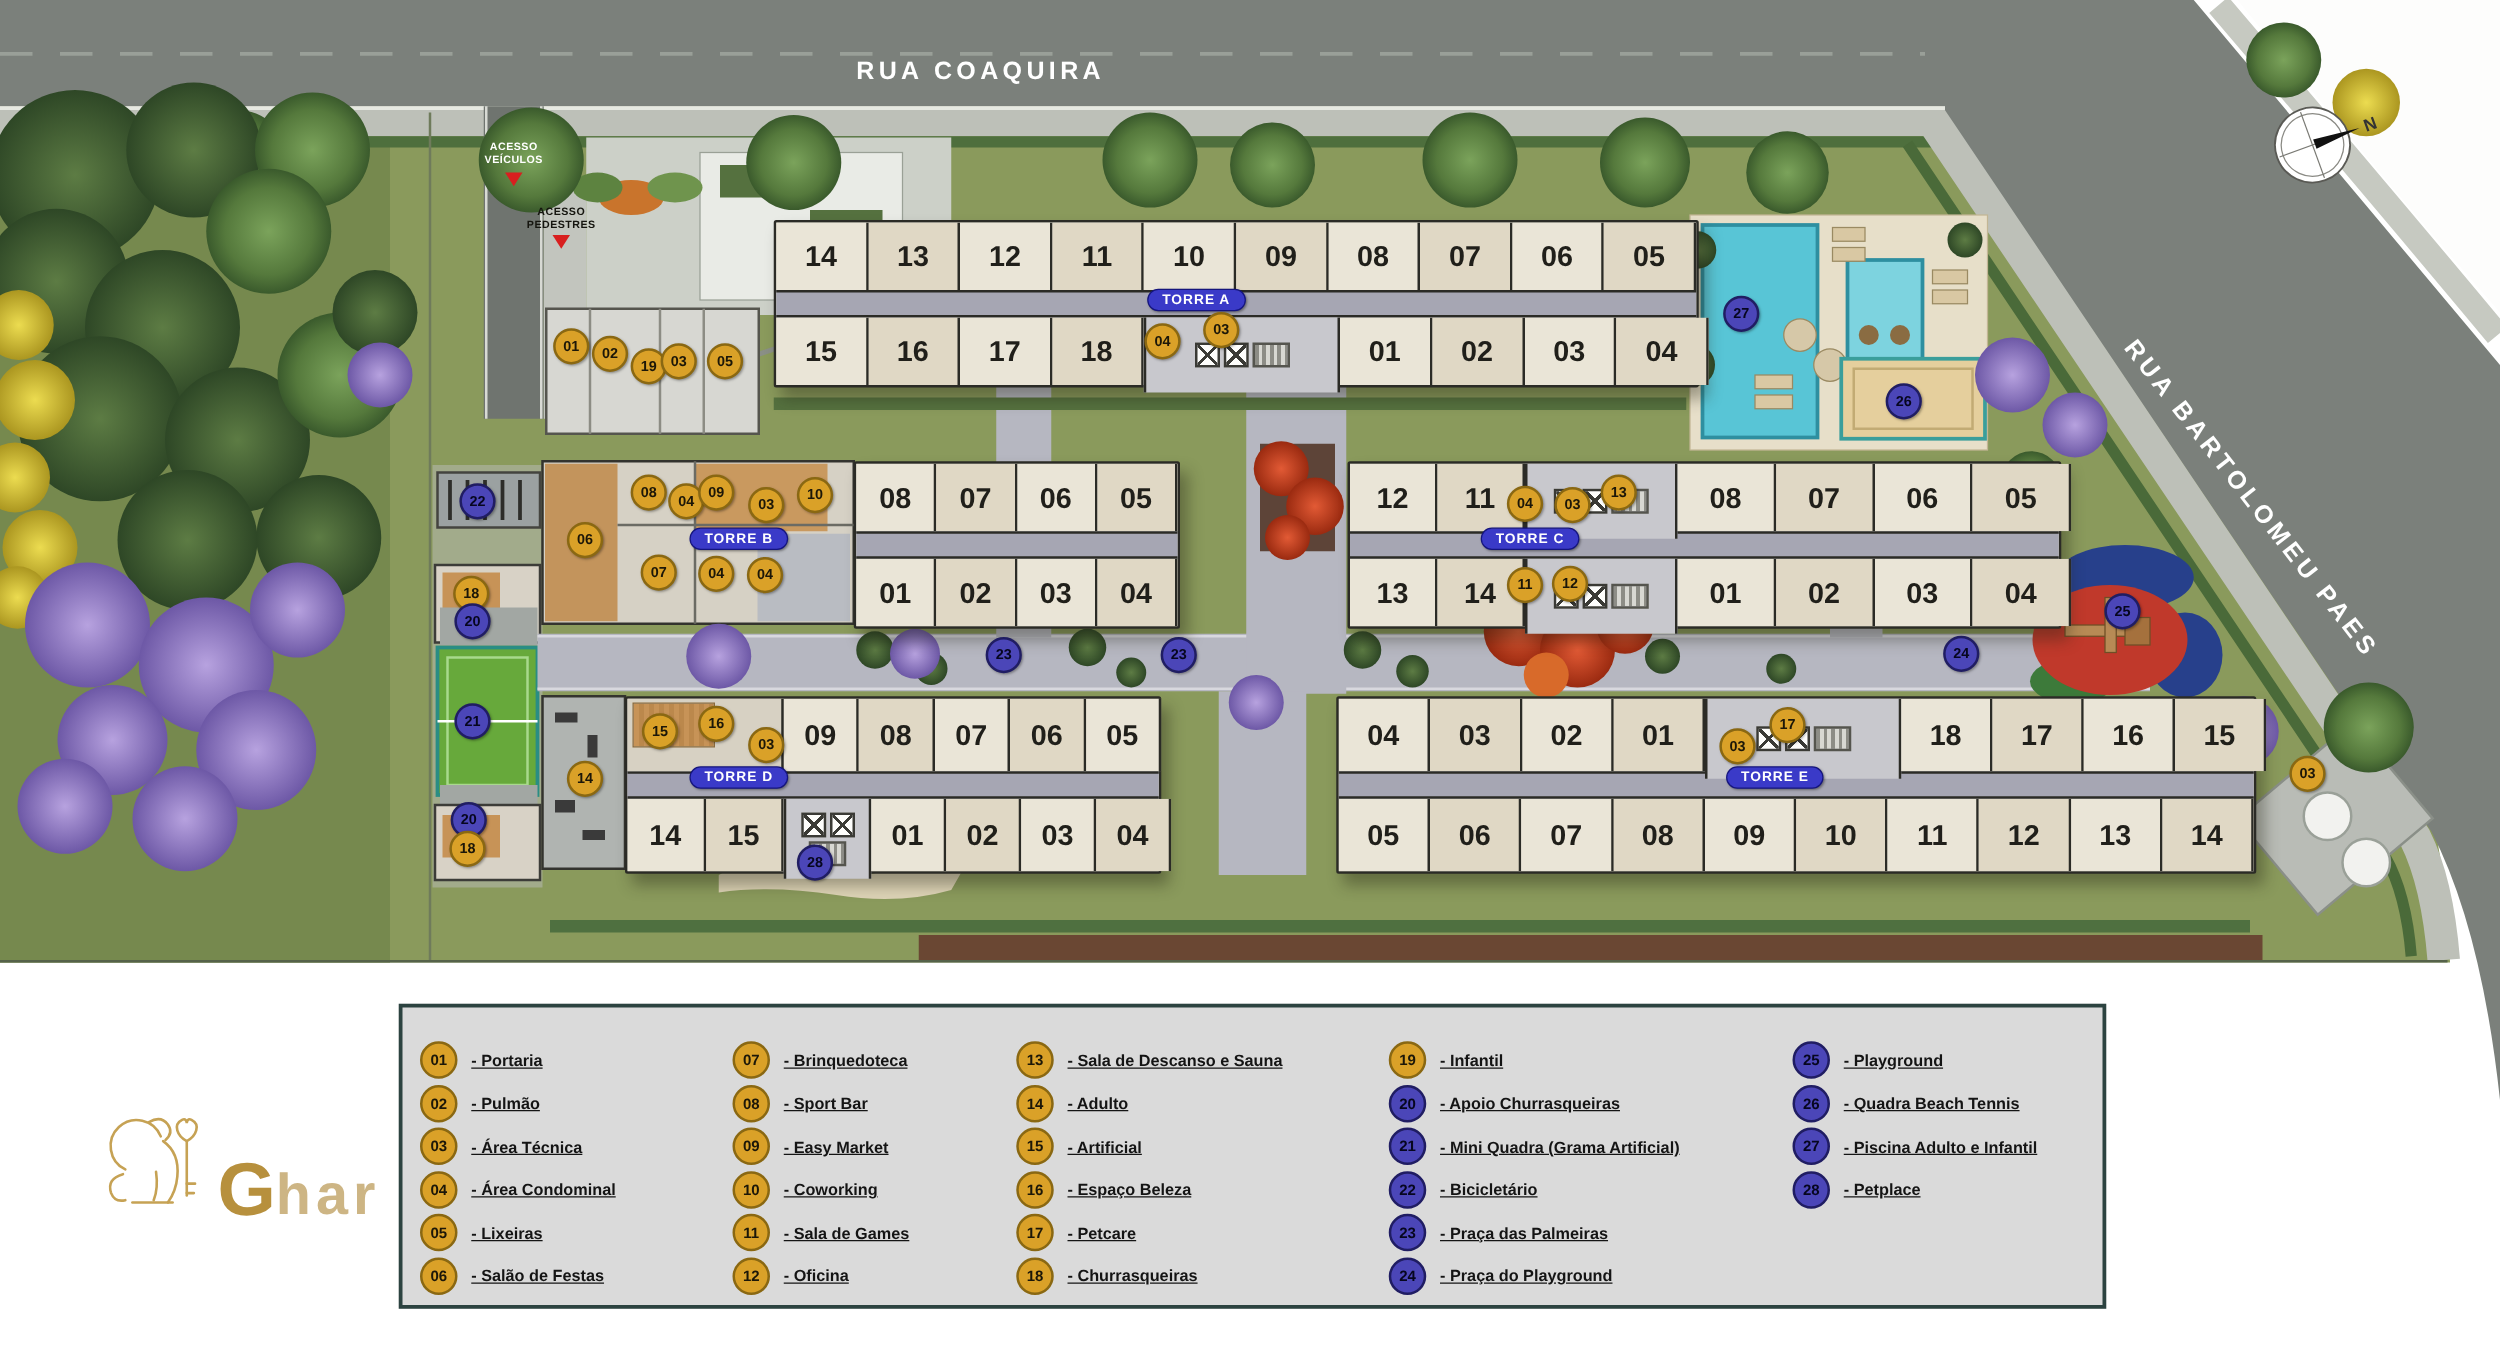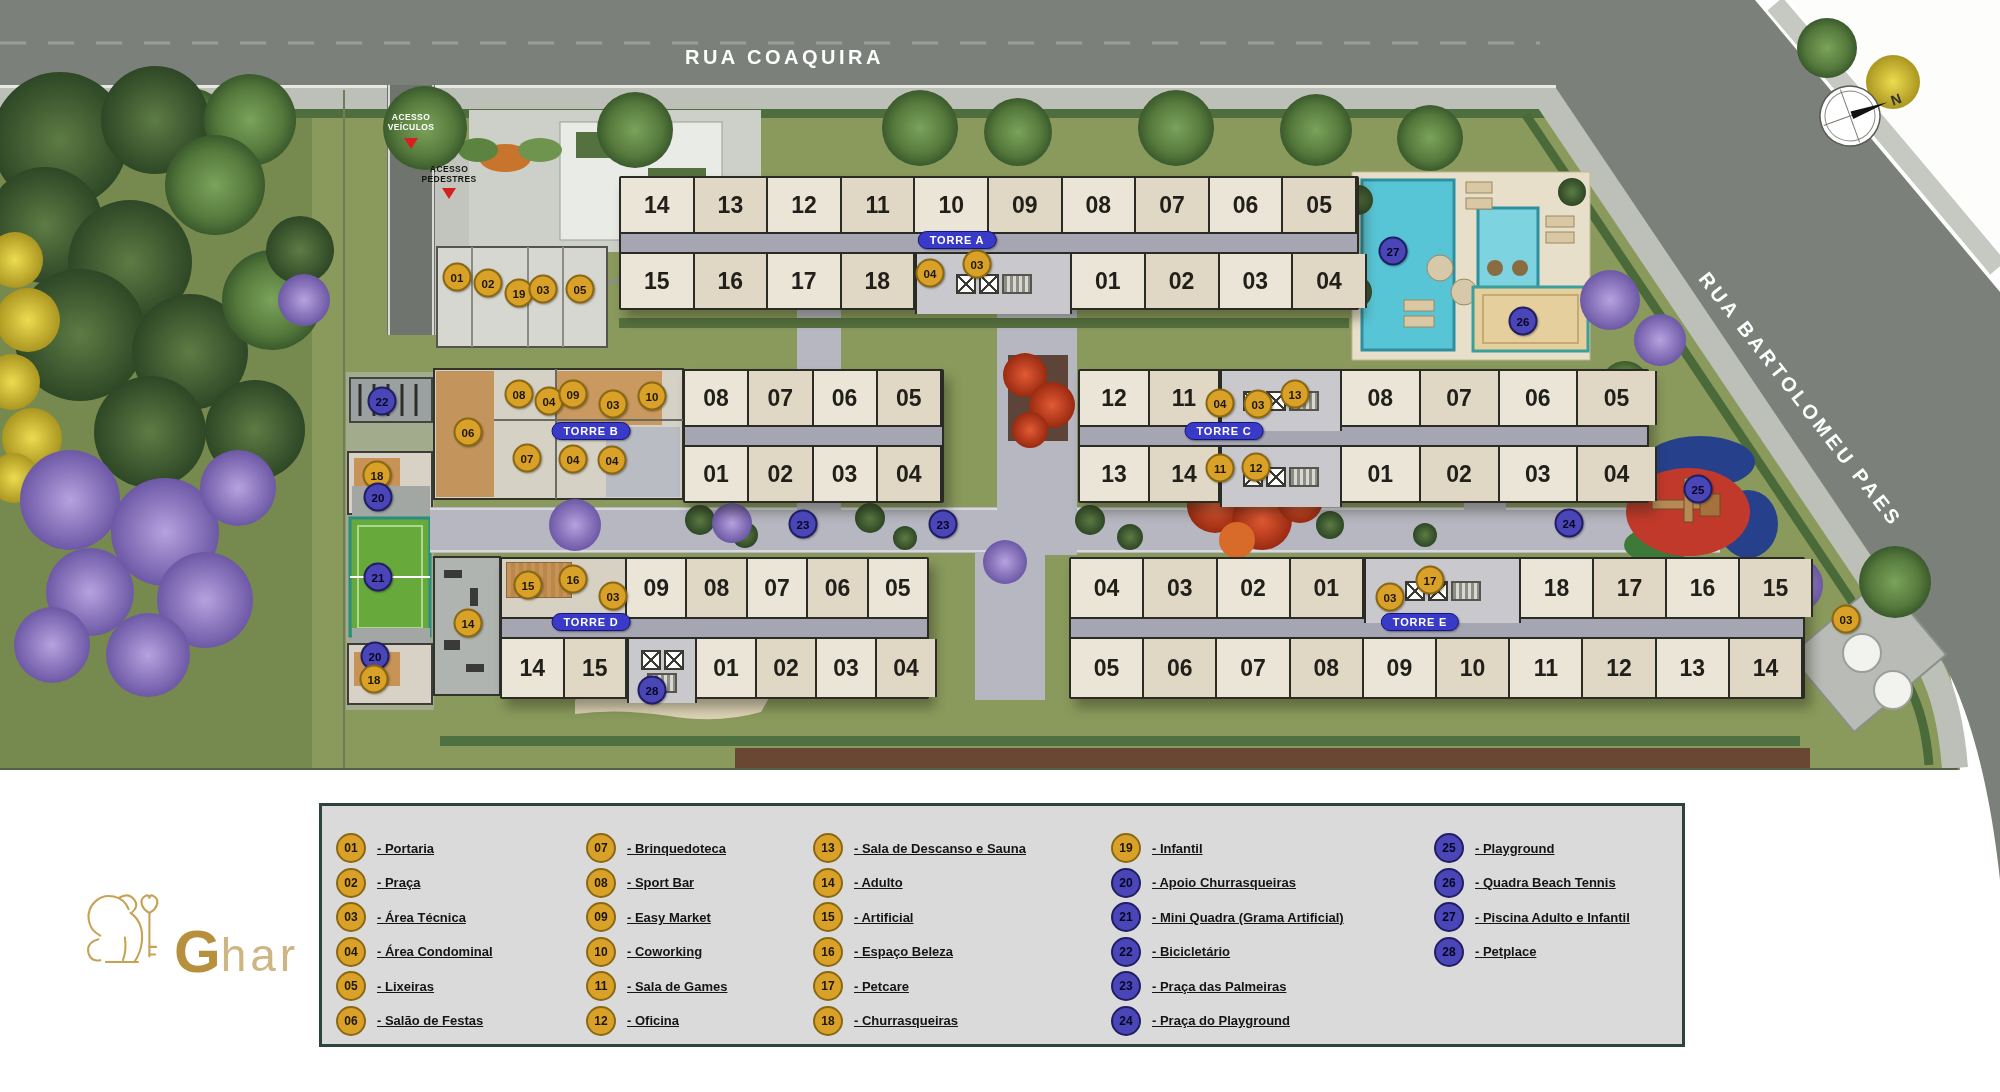--- a/index.html
+++ b/index.html
@@ -55,21 +55,21 @@
   .litem{display:flex;align-items:center;height:34.5px;}
   .lcirc{width:26px;height:26px;border-radius:50%;flex:none;display:flex;align-items:center;justify-content:center;
          font-weight:bold;font-size:12px;}
   .lcirc.g{background:#daa128;border:2px solid #8a6812;color:#1c1708;}
   .lcirc.b{background:#4b46b8;border:2px solid #201d63;color:#06061f;}
   .llabel{margin-left:11px;font-weight:bold;font-size:13px;color:#141414;white-space:nowrap;text-decoration:underline;}
 
   
   #logo{position:absolute;left:70px;top:880px;display:flex;align-items:flex-end;z-index:50;}
   #logo .g-init{font-size:60px;font-weight:bold;color:#b7903d;line-height:.8;}
-  #logo .g-rest{font-size:46px;font-weight:400;color:#cdb584;letter-spacing:4px;line-height:.9;}
+  #logo .g-rest{font-size:46px;font-weight:700;color:#cdb584;letter-spacing:4px;line-height:.9;}
 </style>
 </head>
 <body>
 
 <div id="canvas">
 
   <svg class="abs" style="left:0;top:0;" width="2000" height="1092" viewBox="0 0 2000 1092">
     <defs>
       <radialGradient id="gTree">
           <stop offset="0%" stop-color="#7ba35b"></stop>
@@ -517,21 +517,21 @@
     </div>
 
   <div id="legend">
       <div class="lcol" style="left: 14px;">
         <div class="litem">
           <span class="lcirc g">01</span>
           <span class="llabel">- Portaria</span>
         </div>
         <div class="litem">
           <span class="lcirc g">02</span>
-          <span class="llabel">- Praça</span>
+          <span class="llabel">- Pulmão</span>
         </div>
         <div class="litem">
           <span class="lcirc g">03</span>
           <span class="llabel">- Área Técnica</span>
         </div>
         <div class="litem">
           <span class="lcirc g">04</span>
           <span class="llabel">- Área Condominal</span>
         </div>
         <div class="litem">

